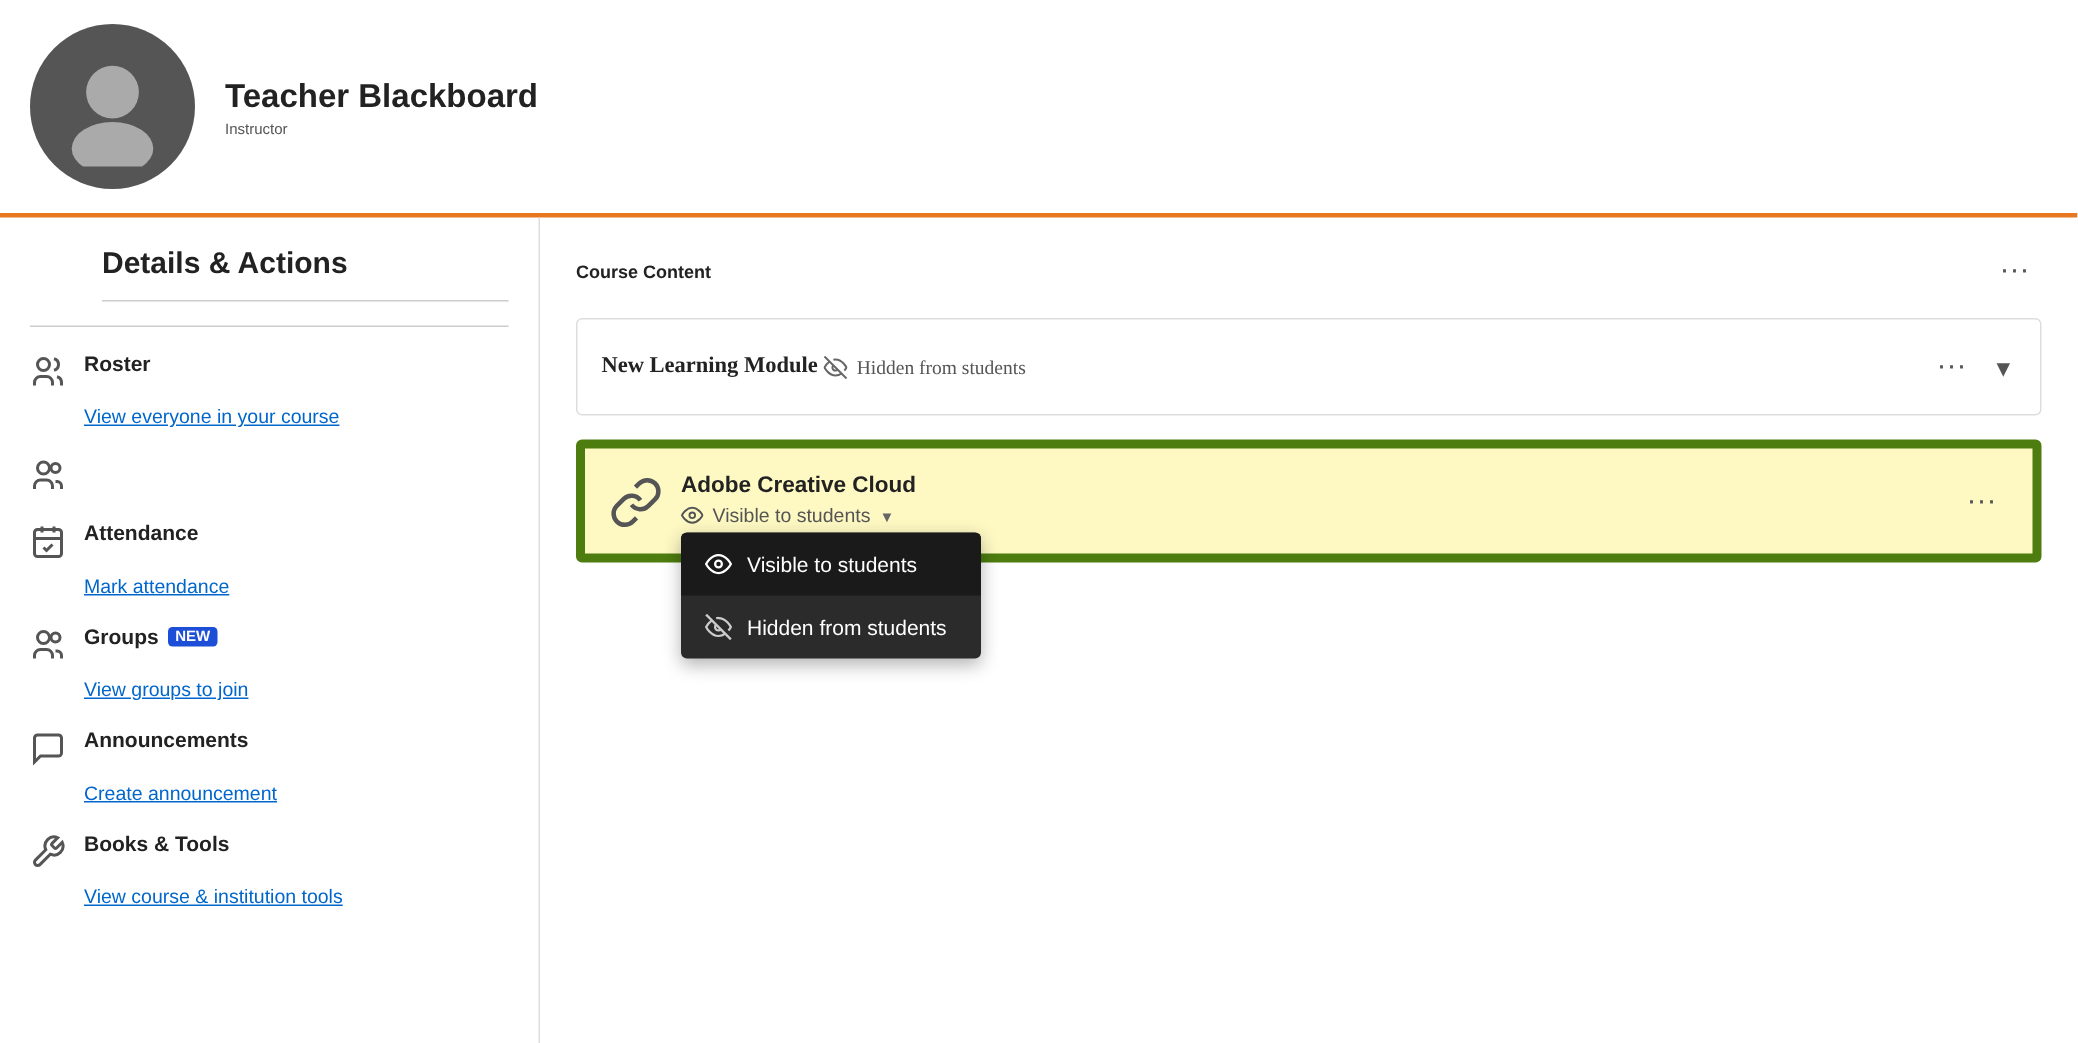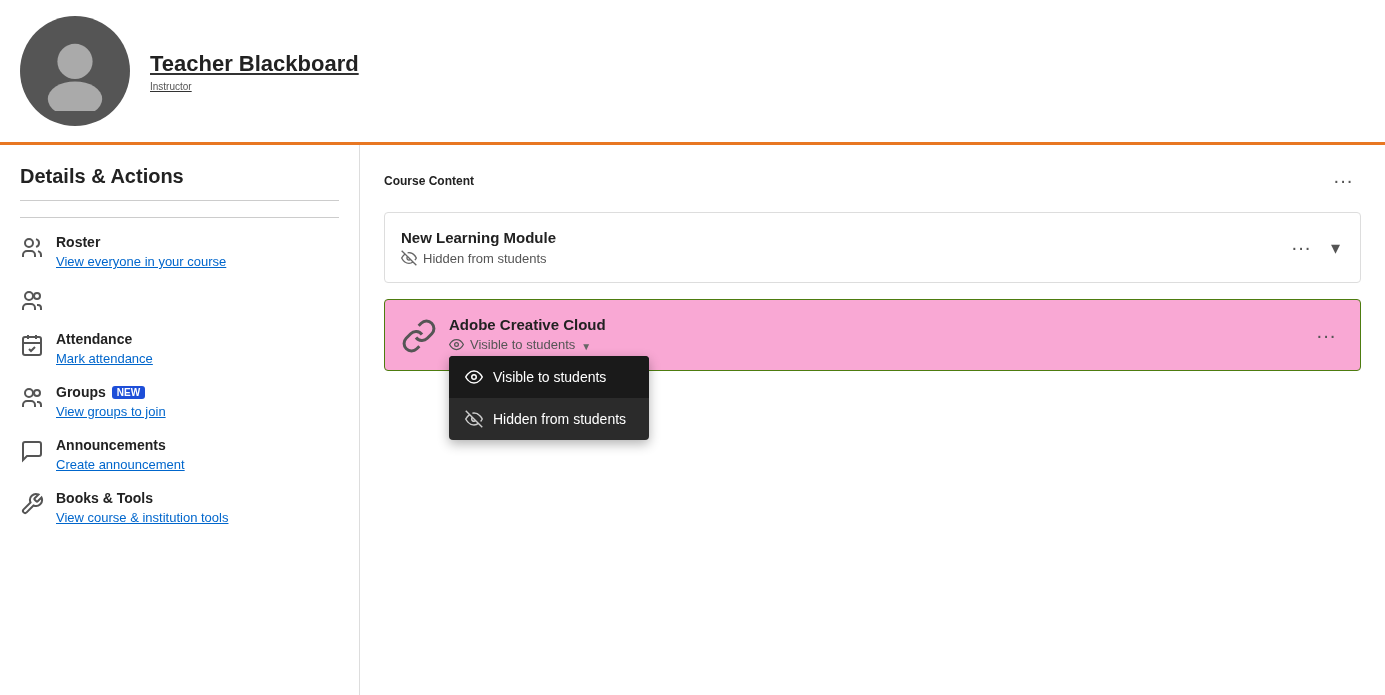--- a/index.html
+++ b/index.html
@@ -6,21 +6,20 @@
     body { font-family: 'Segoe UI', Arial, sans-serif; background: #fff; color: #333; font-size: 14px; }
 
     
     .header {
       display: flex;
       align-items: center;
       padding: 16px 20px;
       background: #fff;
       border-bottom: 3px solid #e87722;
       min-height: 140px;
-      text-decoration: underline;
     }
     .avatar-circle {
       width: 110px;
       height: 110px;
       border-radius: 50%;
       background: #555;
       overflow: hidden;
       flex-shrink: 0;
       display: flex;
       align-items: center;
@@ -44,20 +43,21 @@
       padding: 20px 20px;
       border-right: 1px solid #ddd;
     }
     .sidebar-title {
       font-size: 20px;
       font-weight: 700;
       color: #222;
       margin-bottom: 16px;
       padding-bottom: 12px;
       border-bottom: 1px solid #ccc;
+      margin-left: 48px;
     }
     .sidebar-item {
       display: flex;
       align-items: flex-start;
       margin-bottom: 18px;
       gap: 12px;
     }
     .sidebar-item-icon {
       width: 24px;
       height: 24px;
@@ -72,21 +72,21 @@
       color: #222;
       display: flex;
       align-items: center;
       gap: 6px;
     }
     .sidebar-item-link {
       display: block;
       font-size: 13px;
       color: #0066cc;
       text-decoration: underline;
-      margin-top: 4px;
+      margin-top: 20px;
       cursor: pointer;
     }
     .new-badge {
       display: inline-block;
       background: #1d4ed8;
       color: #fff;
       font-size: 10px;
       font-weight: 700;
       padding: 1px 5px;
       border-radius: 3px;
@@ -127,22 +127,23 @@
       background: #fff;
     }
     .module-card-header {
       display: flex;
       align-items: center;
       justify-content: space-between;
       padding: 16px 16px;
     }
     .module-card-left {
       display: flex;
-      flex-direction: column;
+      flex-direction: row;
       gap: 4px;
+      font-family: Liberation Serif, serif;
     }
     .module-card-title {
       font-size: 15px;
       font-weight: 600;
       color: #222;
     }
     .module-card-status {
       display: flex;
       align-items: center;
       gap: 6px;
@@ -158,23 +159,23 @@
       background: none;
       border: none;
       cursor: pointer;
       color: #555;
       font-size: 18px;
       padding: 4px;
     }
 
     
     .content-item-card {
-      border: 1px solid #4d7c0f;
+      border: 6px solid #4d7c0f;
       border-radius: 4px;
-      background: #f9a8d4;
+      background: #fef9c3;
       position: relative;
     }
     .content-item-header {
       display: flex;
       align-items: center;
       justify-content: space-between;
       padding: 16px 16px;
     }
     .content-item-left {
       display: flex;

